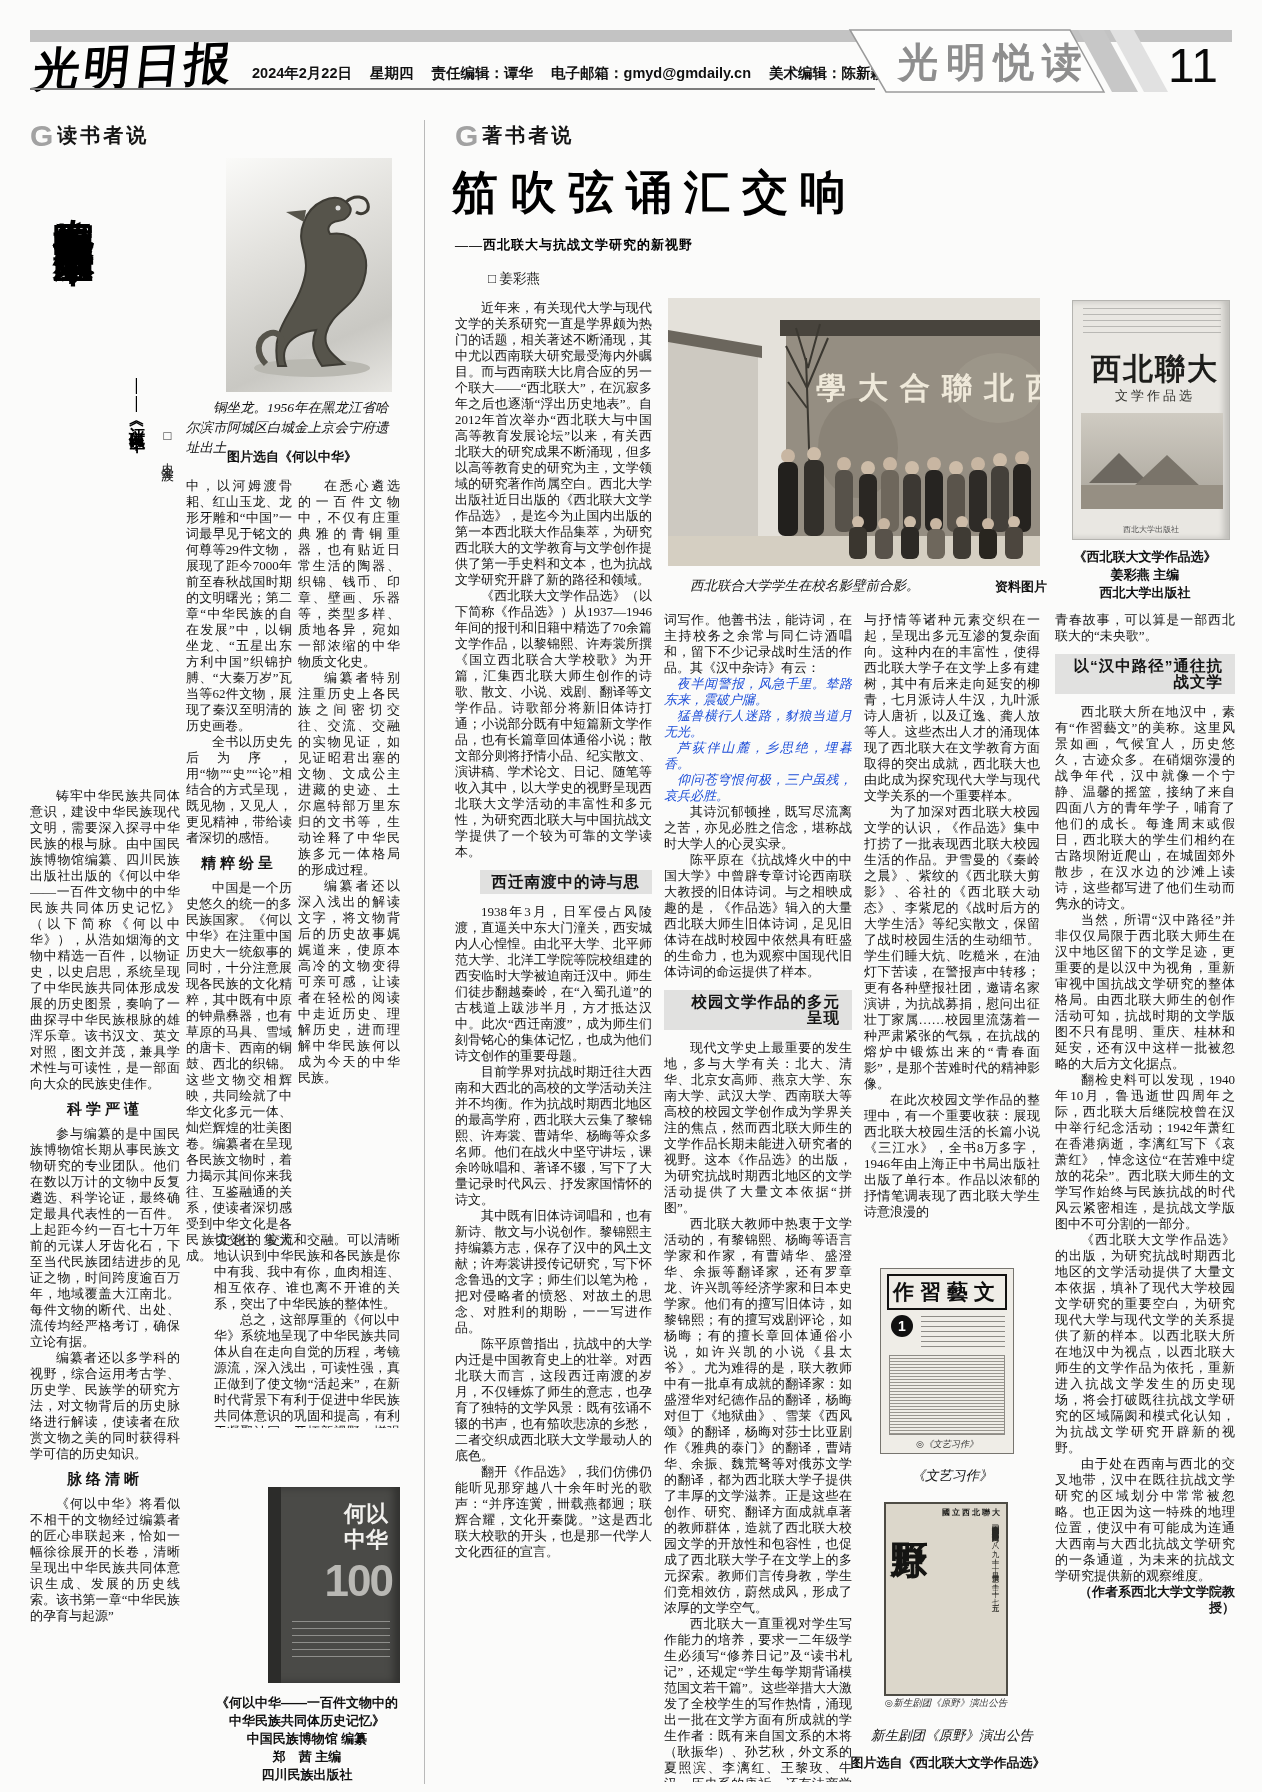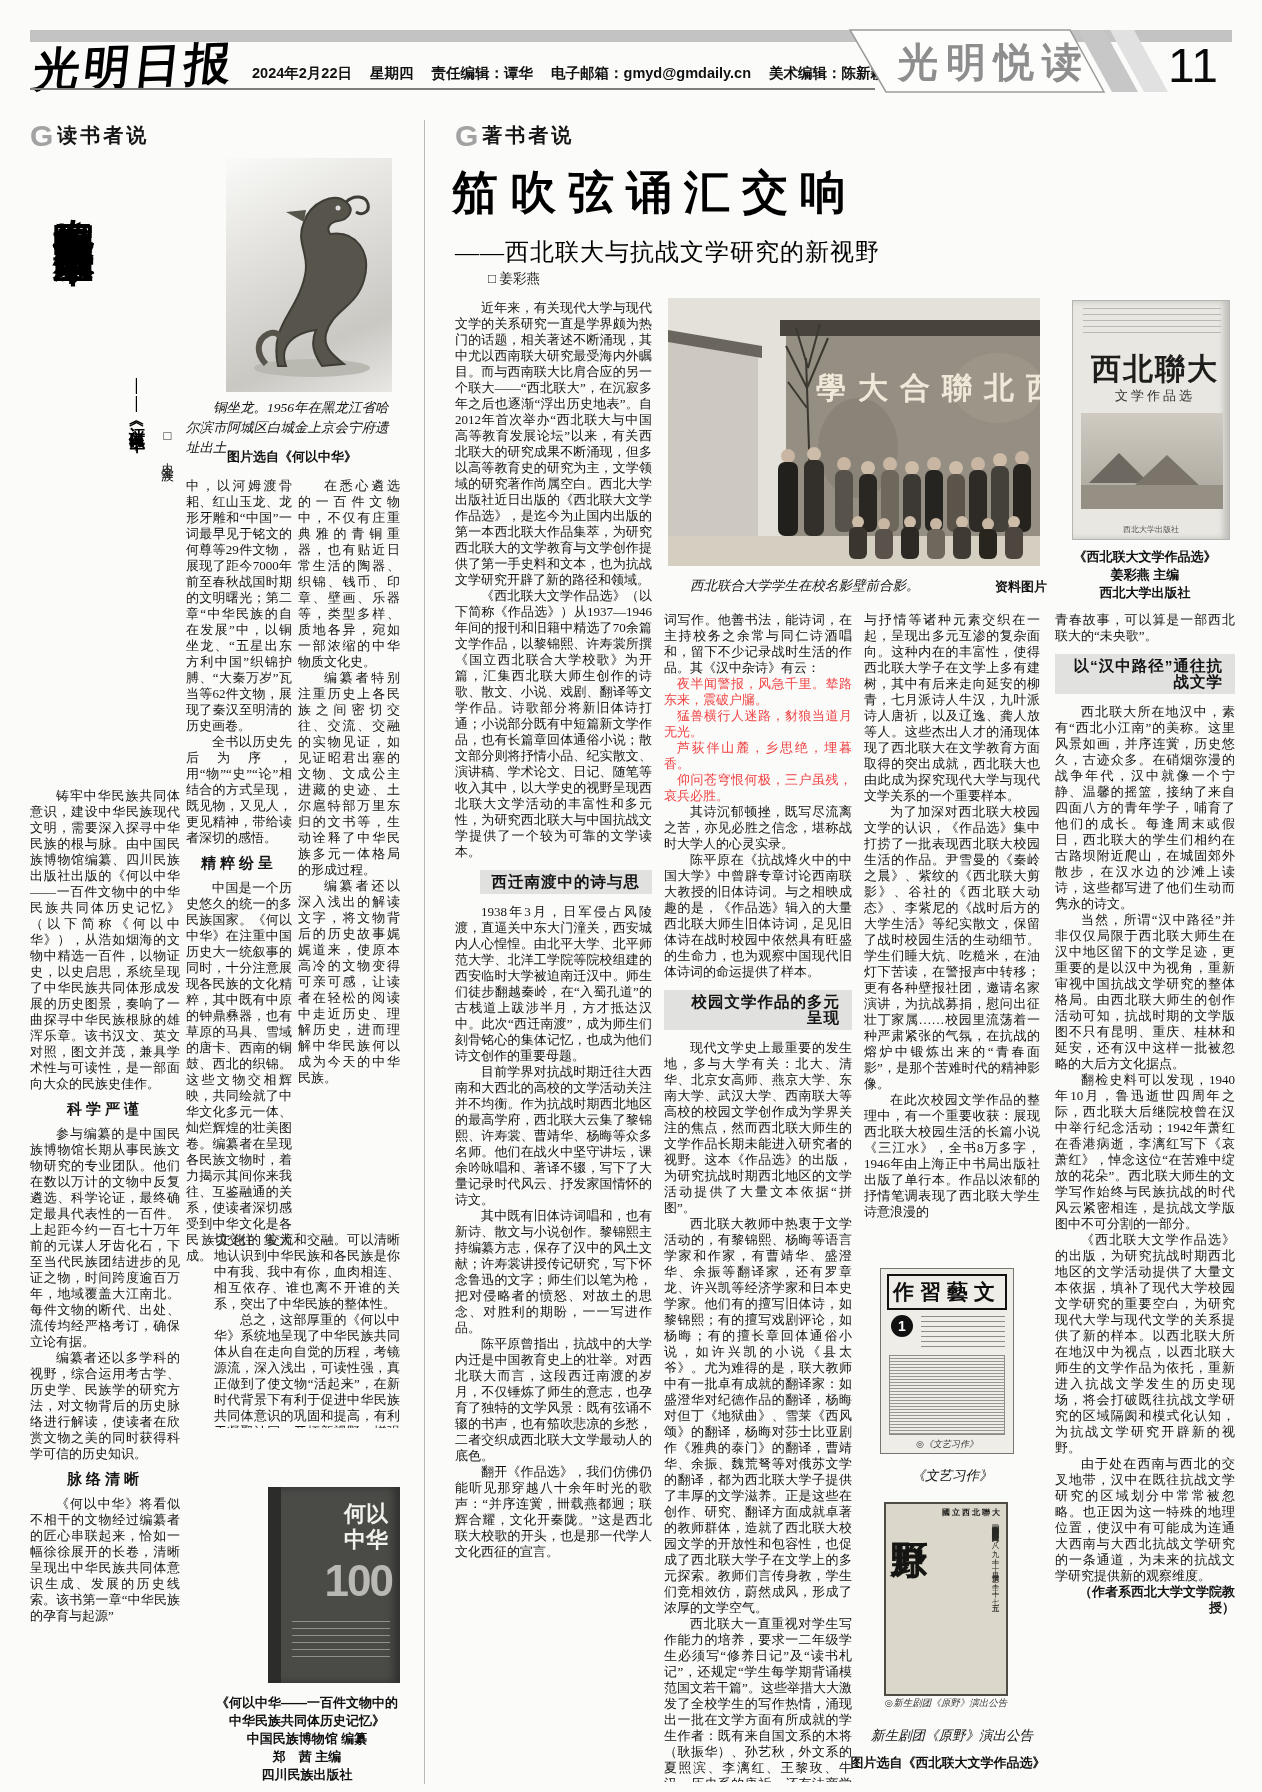--- a/index.html
+++ b/index.html
@@ -15,31 +15,31 @@
   .pageno{font-family:"Liberation Sans","DejaVu Sans",sans-serif;font-size:48px;color:#0a0a0a;}
   
   .badge{display:flex;align-items:center;gap:4px;}
   .glogo{display:inline-block;color:#a2a2a2;font:700 30px/26px "Liberation Sans","DejaVu Sans",sans-serif;}
   .badge-label{font-family:"Liberation Sans","DejaVu Sans",sans-serif;font-weight:bold;font-size:20px;letter-spacing:3px;color:#161616;}
   
   .vtitle{writing-mode:vertical-rl;font-size:41px;font-weight:bold;letter-spacing:2px;line-height:1.35;color:#000;}
   .vsub{writing-mode:vertical-rl;font-size:16px;font-weight:bold;color:#000;letter-spacing:2px;}
   .vauthor{writing-mode:vertical-rl;font-size:13px;color:#222;letter-spacing:3px;}
   .mtitle{font-size:46px;font-weight:bold;letter-spacing:12px;color:#000;}
-  .msub{font-size:24px;font-weight:normal;letter-spacing:1px;color:#000;}
+  .msub{font-size:13px;font-weight:bold;letter-spacing:1px;color:#000;}
   .mauthor{font-size:13.5px;color:#222;}
   
   .bt{font-size:13px;line-height:16px;text-align:justify;overflow:hidden;}
   .bt p{margin:0;text-indent:2em;}
   .cont > div:first-child > p:first-child{text-indent:0;}
   .insub{font-size:15px;font-weight:bold;text-align:center;letter-spacing:4px;margin:9px 0;font-family:"Liberation Sans","DejaVu Sans",sans-serif;}
   .boxsub{text-align:right;margin:10px 0;}
   .boxsub span{display:inline-block;background:#e1e1e0;padding:4px 12px;font-weight:bold;font-size:15.5px;
                font-family:"Liberation Sans","DejaVu Sans",sans-serif;letter-spacing:1px;}
-  .kai p{text-indent:1em;color:#ef4444;}
+  .kai p{font-style:italic;text-indent:1em;color:#1d4ed8;}
   .endright{font-weight:bold;text-align:right;text-indent:0 !important;}
   
   .cap{font-style:italic;font-size:13.5px;line-height:20px;color:#111;}
   .capbold{font-family:"Liberation Sans","DejaVu Sans",sans-serif;font-weight:bold;font-size:13px;line-height:18px;color:#111;}
   .center{text-align:center;}
   .vr{background:#b9b9b9;width:1px;}
   
   .fig-dragon{background:linear-gradient(155deg,#fafaf8 0%,#e3e2de 35%,#c9c8c3 75%,#e8e7e3 100%);}
   .cover-dark{background:#4a4a47;box-shadow:inset -6px 0 8px rgba(0,0,0,.35);}
   .cover-dark .spine{position:absolute;left:0;top:0;width:13px;height:100%;background:#2c2c2a;}
@@ -369,21 +369,21 @@
     <div>姜彩燕 主编</div>
     <div>西北大学出版社</div>
   </div>
 
   <div class="abs bt cont" style="left:1055px;top:612px;width:180px;height:1170px;">
     <div>
         <p>青春故事，可以算是一部西北联大的“未央歌”。</p>
       </div>
     <div class="boxsub"><span>以“汉中路径”通往抗战文学</span></div>
     <div>
-        <p>西北联大所在地汉中，素有“西北小江南”的美称。这里风景如画，并序连黉，历史悠久，古迹众多。在硝烟弥漫的战争年代，汉中就像一个宁静、温馨的摇篮，接纳了来自四面八方的青年学子，哺育了他们的成长。每逢周末或假日，西北联大的学生们相约在古路坝附近爬山，在城固郊外散步，在汉水边的沙滩上读诗，这些都写进了他们生动而隽永的诗文。</p>
+        <p>西北联大所在地汉中，素有“作習藝文”的美称。这里风景如画，气候宜人，历史悠久，古迹众多。在硝烟弥漫的战争年代，汉中就像一个宁静、温馨的摇篮，接纳了来自四面八方的青年学子，哺育了他们的成长。每逢周末或假日，西北联大的学生们相约在古路坝附近爬山，在城固郊外散步，在汉水边的沙滩上读诗，这些都写进了他们生动而隽永的诗文。</p>
         <p>当然，所谓“汉中路径”并非仅仅局限于西北联大师生在汉中地区留下的文学足迹，更重要的是以汉中为视角，重新审视中国抗战文学研究的整体格局。由西北联大师生的创作活动可知，抗战时期的文学版图不只有昆明、重庆、桂林和延安，还有汉中这样一批被忽略的大后方文化据点。</p>
         <p>翻检史料可以发现，1940年10月，鲁迅逝世四周年之际，西北联大后继院校曾在汉中举行纪念活动；1942年萧红在香港病逝，李漓红写下《哀萧红》，悼念这位“在苦难中绽放的花朵”。西北联大师生的文学写作始终与民族抗战的时代风云紧密相连，是抗战文学版图中不可分割的一部分。</p>
         <p>《西北联大文学作品选》的出版，为研究抗战时期西北地区的文学活动提供了大量文本依据，填补了现代大学校园文学研究的重要空白，为研究现代大学与现代文学的关系提供了新的样本。以西北联大所在地汉中为视点，以西北联大师生的文学作品为依托，重新进入抗战文学发生的历史现场，将会打破既往抗战文学研究的区域隔阂和模式化认知，为抗战文学研究开辟新的视野。</p>
         <p>由于处在西南与西北的交叉地带，汉中在既往抗战文学研究的区域划分中常常被忽略。也正因为这一特殊的地理位置，使汉中有可能成为连通大西南与大西北抗战文学研究的一条通道，为未来的抗战文学研究提供新的观察维度。</p>
       </div>
     <p class="endright">（作者系西北大学文学院教授）</p>
   </div>
 
 </div>
 

